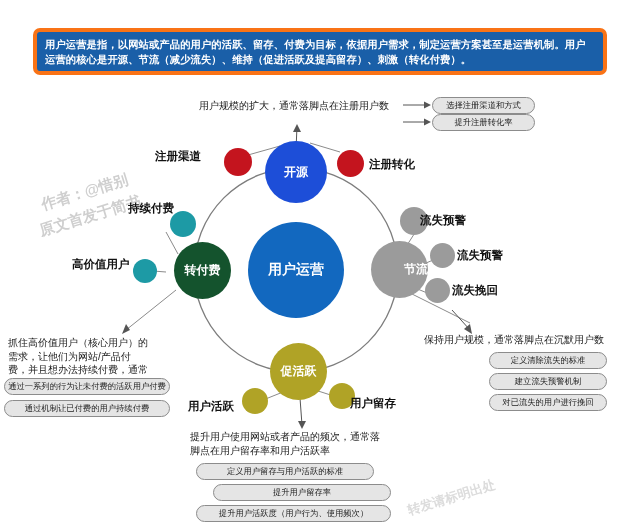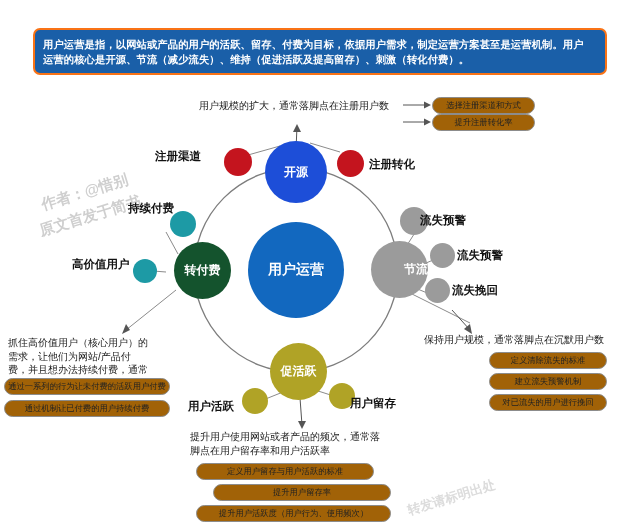--- a/index.html
+++ b/index.html
@@ -22,21 +22,21 @@
     height: 526px;
   }
   
   .banner {
     position: absolute;
     left: 33px;
     top: 28px;
     width: 574px;
     height: 47px;
     background: #1a5fa8;
-    border: 2px solid #f97316;
+    border: 4px solid #f97316;
     border-radius: 7px;
     box-sizing: border-box;
     display: flex;
     align-items: center;
     padding: 0 8px;
   }
   .banner-text {
     color: #ffffff;
     font-size: 10.3px;
     line-height: 15px;
@@ -69,21 +69,21 @@
     font-size: 10px;
     line-height: 13.5px;
     color: #1a1a1a;
     white-space: pre-line;
   }
   
   .pill {
     position: absolute;
     border: 1px solid #8c8c8c;
     border-radius: 11px;
-    background: #a16207;
+    background: #e5e5e5;
     font-size: 8.3px;
     color: #222;
     display: flex;
     align-items: center;
     justify-content: center;
     white-space: nowrap;
     box-sizing: border-box;
     height: 17px;
   }
   

